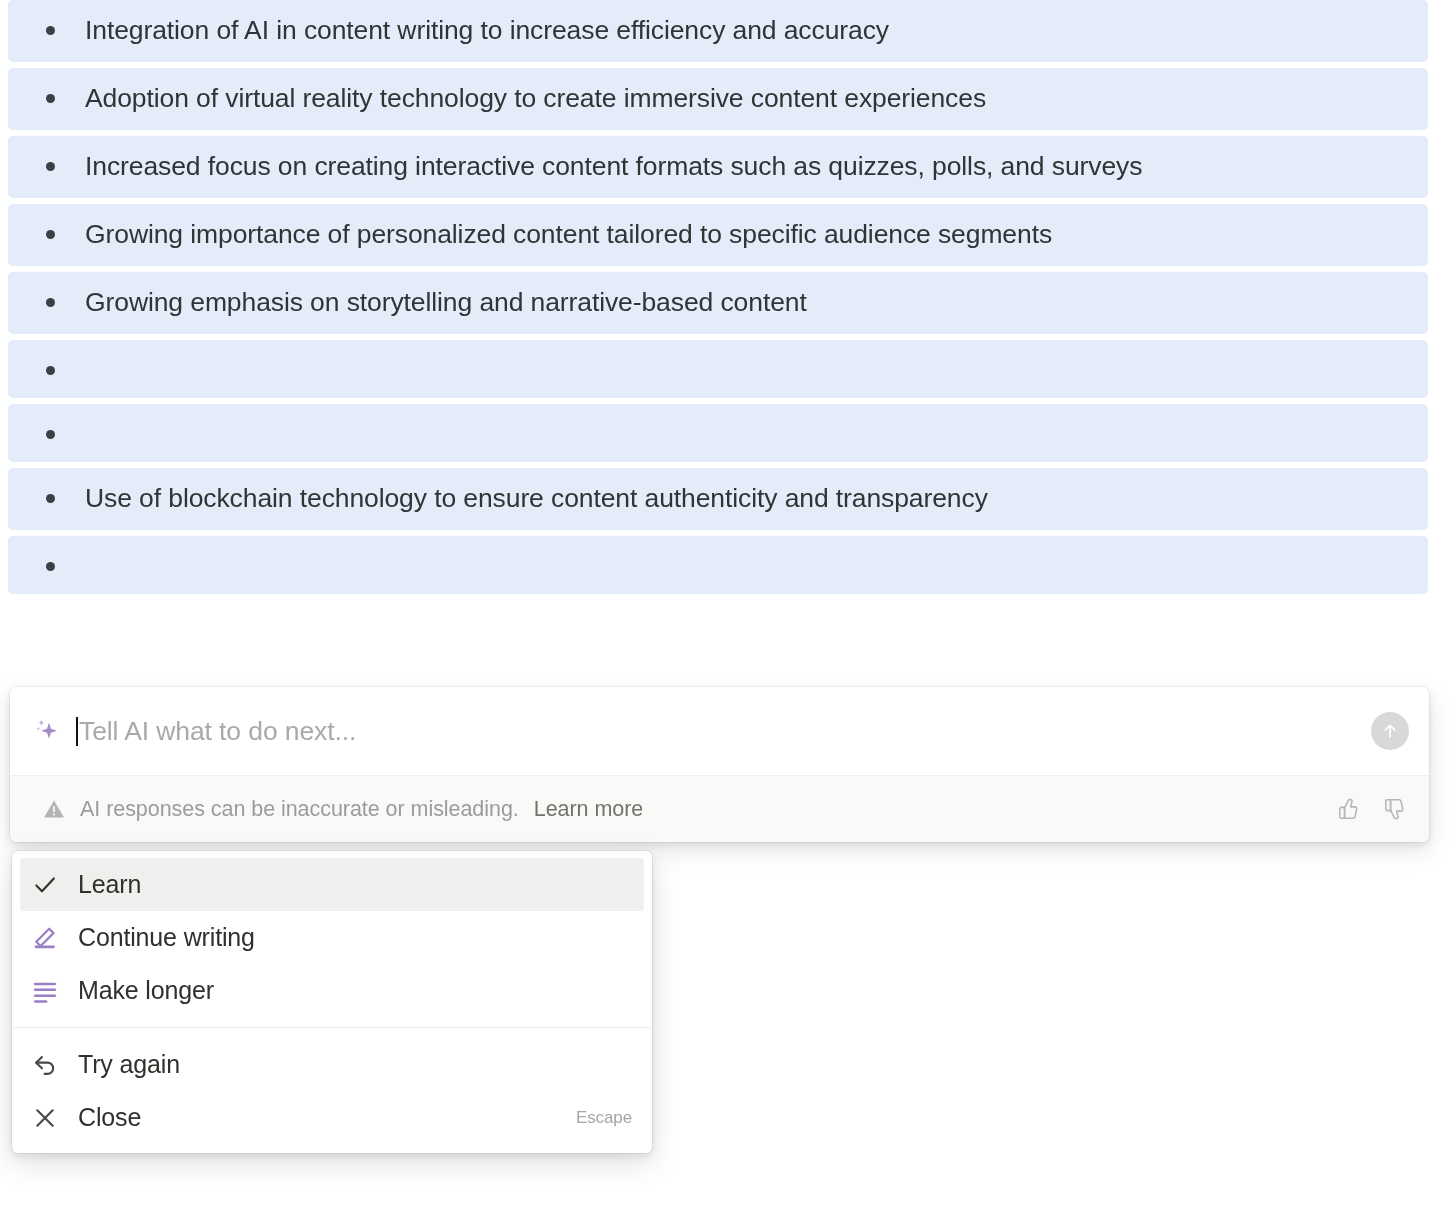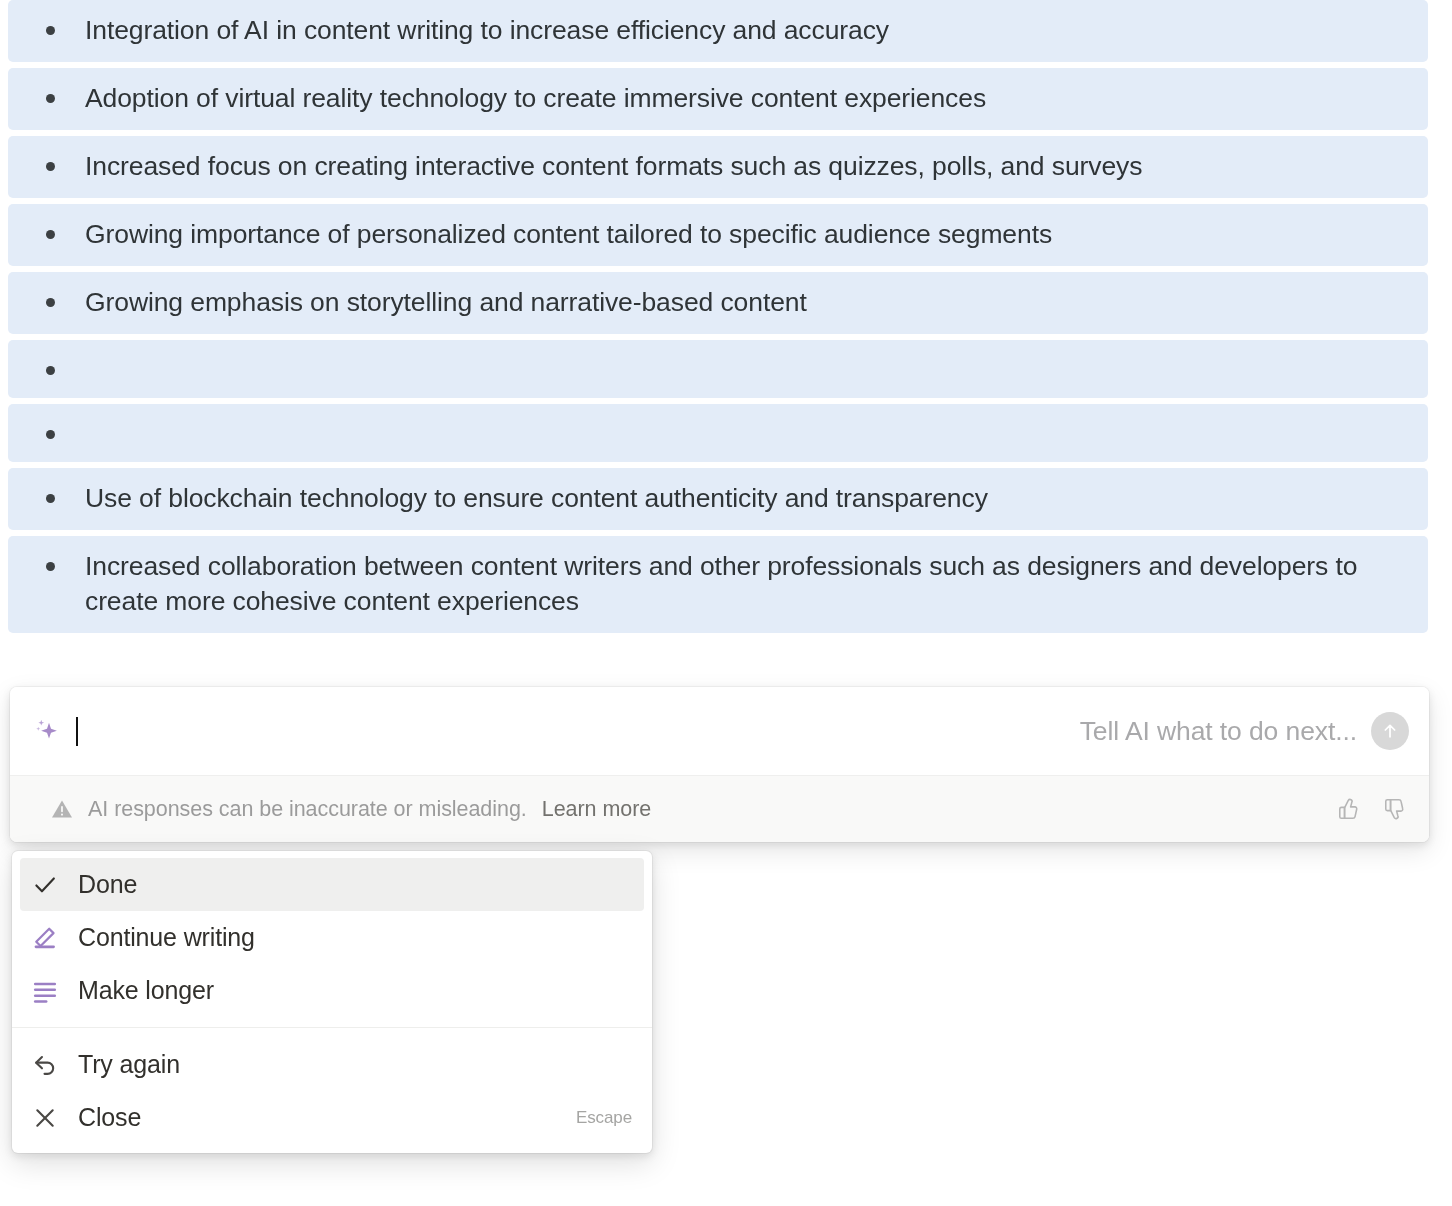--- a/index.html
+++ b/index.html
@@ -107,21 +107,20 @@
     flex: 1 1 auto;
     border: none;
     outline: none;
     background: transparent;
     font-family: "Liberation Sans", sans-serif;
     font-size: 26.5px;
     color: #2f3437;
     letter-spacing: -0.1px;
     height: 40px;
     padding: 0;
-    text-align: right;
   }
   .ai-input::placeholder { color: #a9a9ab; opacity: 1; }
 
   .submit-btn {
     flex: 0 0 auto;
     width: 38px;
     height: 38px;
     border-radius: 50%;
     background: #d8d8d8;
     border: none;
@@ -131,21 +130,21 @@
     cursor: pointer;
     padding: 0;
     margin-left: 14px;
   }
 
   
   .ai-disclaimer-row {
     display: flex;
     align-items: center;
     height: 67px;
-    padding: 0 22px 0 40px;
+    padding: 0 22px 0 32px;
     background: #f9f9f8;
     border-top: 1px solid #efefee;
   }
 
   .warn-icon { flex: 0 0 auto; width: 24px; height: 24px; margin-right: 14px; }
 
   .disclaimer-text {
     font-size: 21.5px;
     color: #9b9b9b;
     letter-spacing: -0.05px;
@@ -253,21 +252,20 @@
       </li>
       <li class="ai-list-item">
         <span class="bullet-dot"></span>
       </li>
       <li class="ai-list-item">
         <span class="bullet-dot"></span>
         <span class="ai-list-text">Use of blockchain technology to ensure content authenticity and transparency</span>
       </li>
       <li class="ai-list-item">
         <span class="bullet-dot"></span>
-        <span class="ai-list-text">Increased collaboration between content writers and other professionals such as designers and developers to create more cohesive content experiences</span>
       </li>
     </ul>
 
   <div class="ai-panel">
 
     <div class="ai-input-row">
       <svg class="sparkle-icon" viewBox="0 0 24 24">
         <path d="M13.6 5.4 L15.2 10.1 L19.9 11.7 L15.2 13.3 L13.6 18 L12 13.3 L7.3 11.7 L12 10.1 Z" fill="#a78bc9"></path>
         <path d="M7.4 3.0 L8.0 4.7 L9.7 5.3 L8.0 5.9 L7.4 7.6 L6.8 5.9 L5.1 5.3 L6.8 4.7 Z" fill="#b9a3d6"></path>
         <path d="M5.0 8.6 L5.4 9.8 L6.6 10.2 L5.4 10.6 L5.0 11.8 L4.6 10.6 L3.4 10.2 L4.6 9.8 Z" fill="#c4b2dd"></path>
@@ -308,21 +306,21 @@
   </div>
 
   <div class="ai-menu">
     <div class="menu-group" id="menu-primary">
         <div class="menu-item active">
           <span class="menu-icon">
             <svg width="28" height="28" viewBox="0 0 24 24">
               <path d="M4.6 12.4 L9.4 17.4 L19.6 6.4" fill="none" stroke="#32302c" stroke-width="1.8" stroke-linecap="round" stroke-linejoin="round"></path>
             </svg>
           </span>
-          <span class="menu-label">Done</span>
+          <span class="menu-label">Learn</span>
         </div>
         <div class="menu-item">
           <span class="menu-icon">
             <svg width="28" height="28" viewBox="0 0 24 24">
               <path d="M4.5 15.2 L15.6 4.1 L19.3 7.8 L8.2 18.9 Z" fill="none" stroke="#9b7fc4" stroke-width="1.9" stroke-linejoin="round"></path>
               <path d="M4.2 19.6 L19.4 19.6" stroke="#9b7fc4" stroke-width="2.2" stroke-linecap="round"></path>
             </svg>
           </span>
           <span class="menu-label">Continue writing</span>
         </div>

